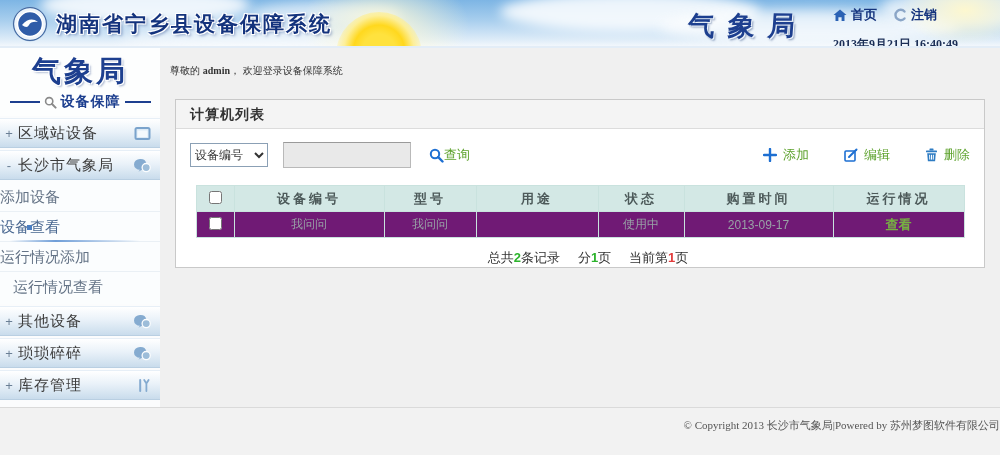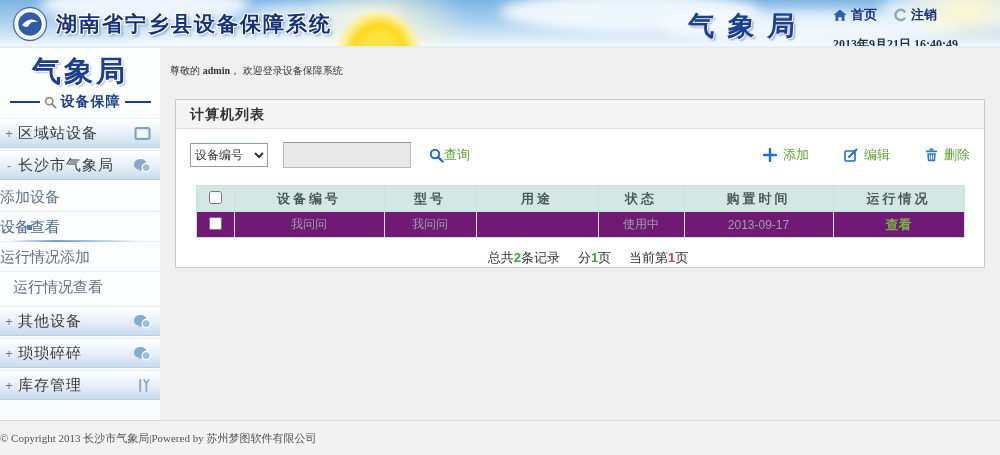--- a/index.html
+++ b/index.html
@@ -83,22 +83,22 @@
   .view-link { color:#76b043; font-size:13px; font-weight:bold; cursor:pointer; text-decoration:none; }
   .row-checkbox { width:13px; height:13px; cursor:pointer; }
 
   .pagination { padding:11px 0 0 16px; font-size:13px; color:#333;text-align:center; }
   .pagination .seg { margin-right:0; }
   .pagination .gap { display:inline-block; width:18px; }
   .num-green { color:#2cb32c; font-weight:bold; }
   .num-red { color:#e23c3c; font-weight:bold; }
 
   
-  .footer { position:absolute; left:0; bottom:0; width:1000px; height:35px; background:#f2f2f2;
-    border-top:1px solid #dadada; text-align:left; }
+  .footer { position:absolute; left:0; bottom:0; width:1000px; height:48px; background:#f2f2f2;
+    border-top:1px solid #dadada; text-align:right; }
   .footer-text { line-height:34px; font-size:11px; color:#555; font-family:"Liberation Serif", serif; }
 
   svg { display:block; }
 </style>
 </head>
 <body>
 
 <div class="page">
 
   <div class="header">

